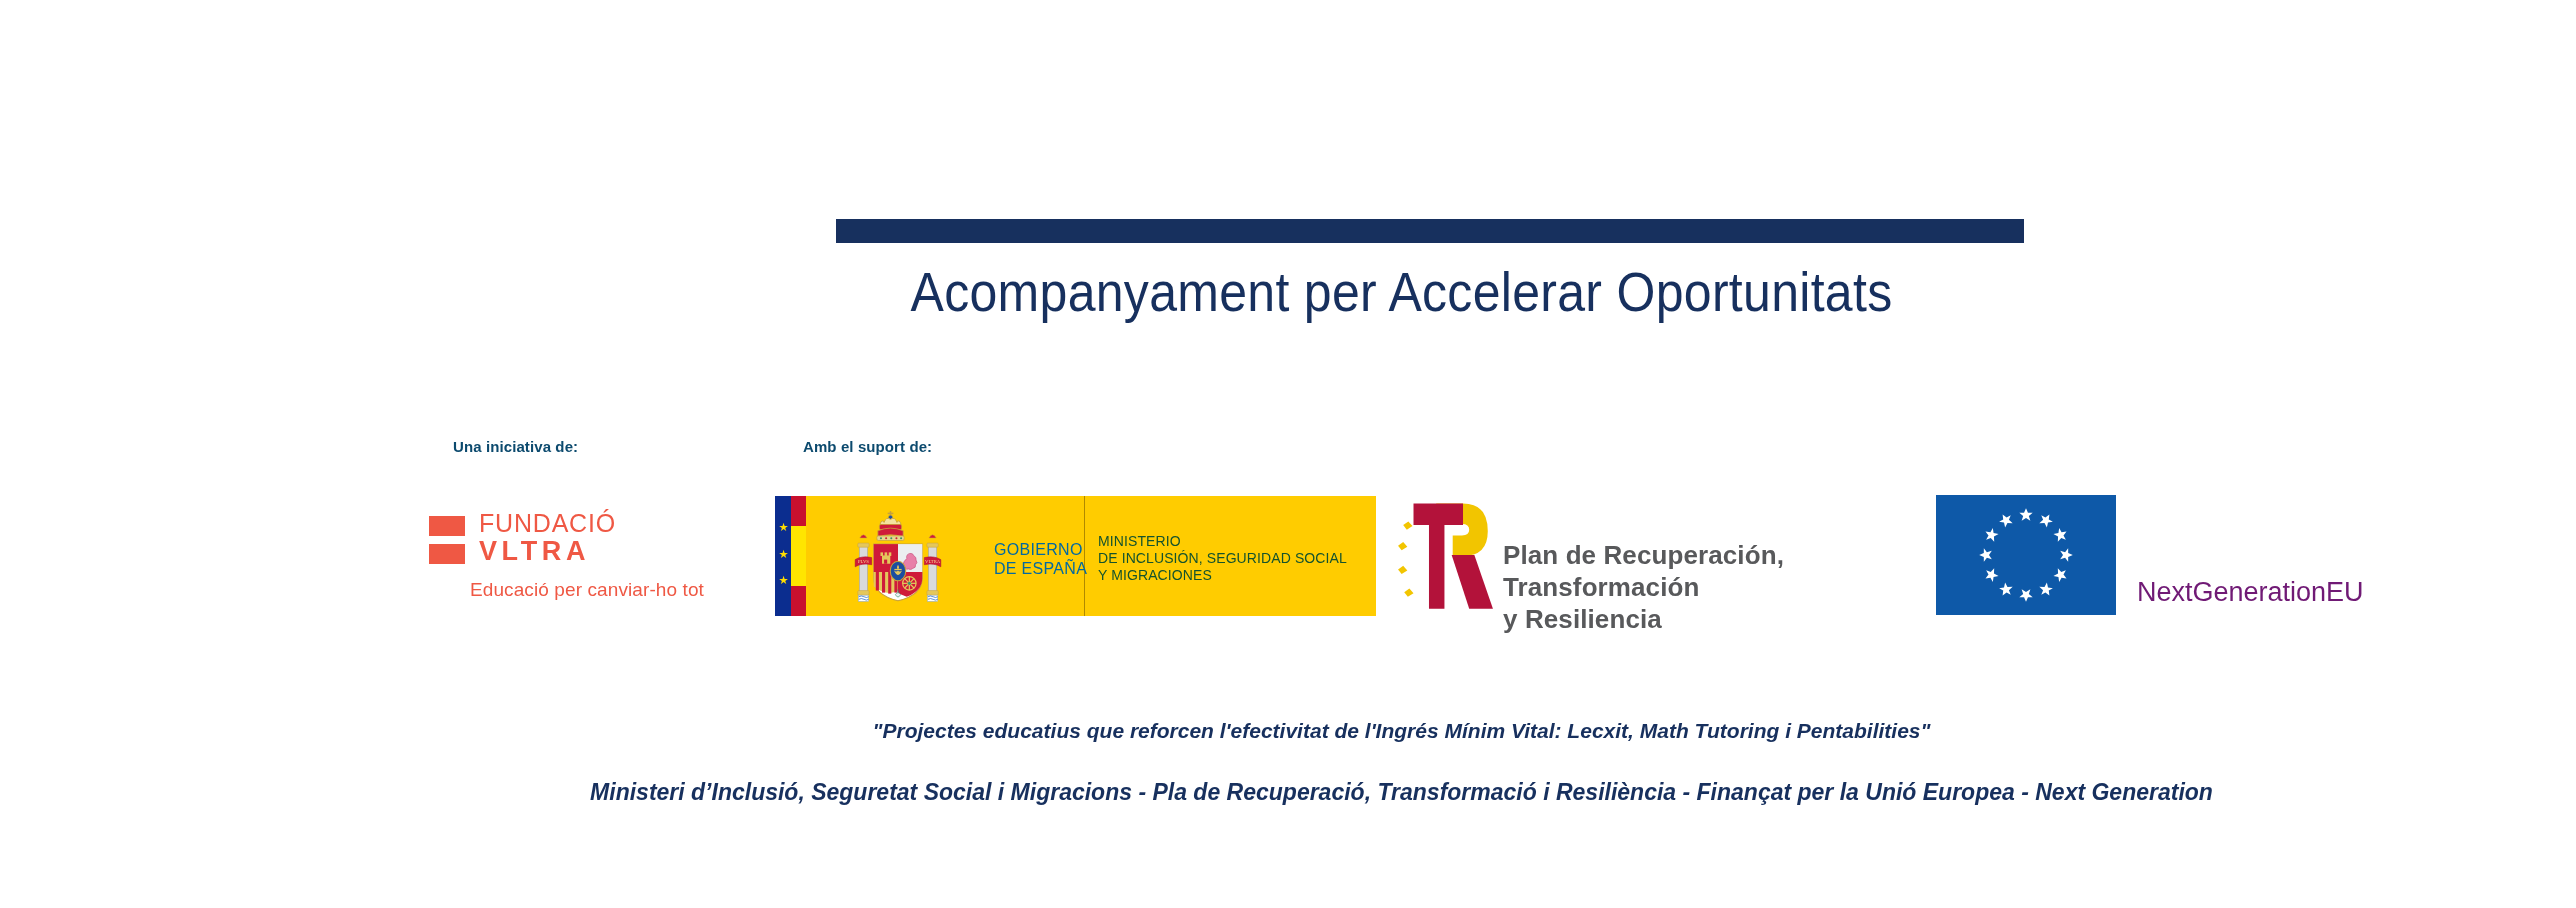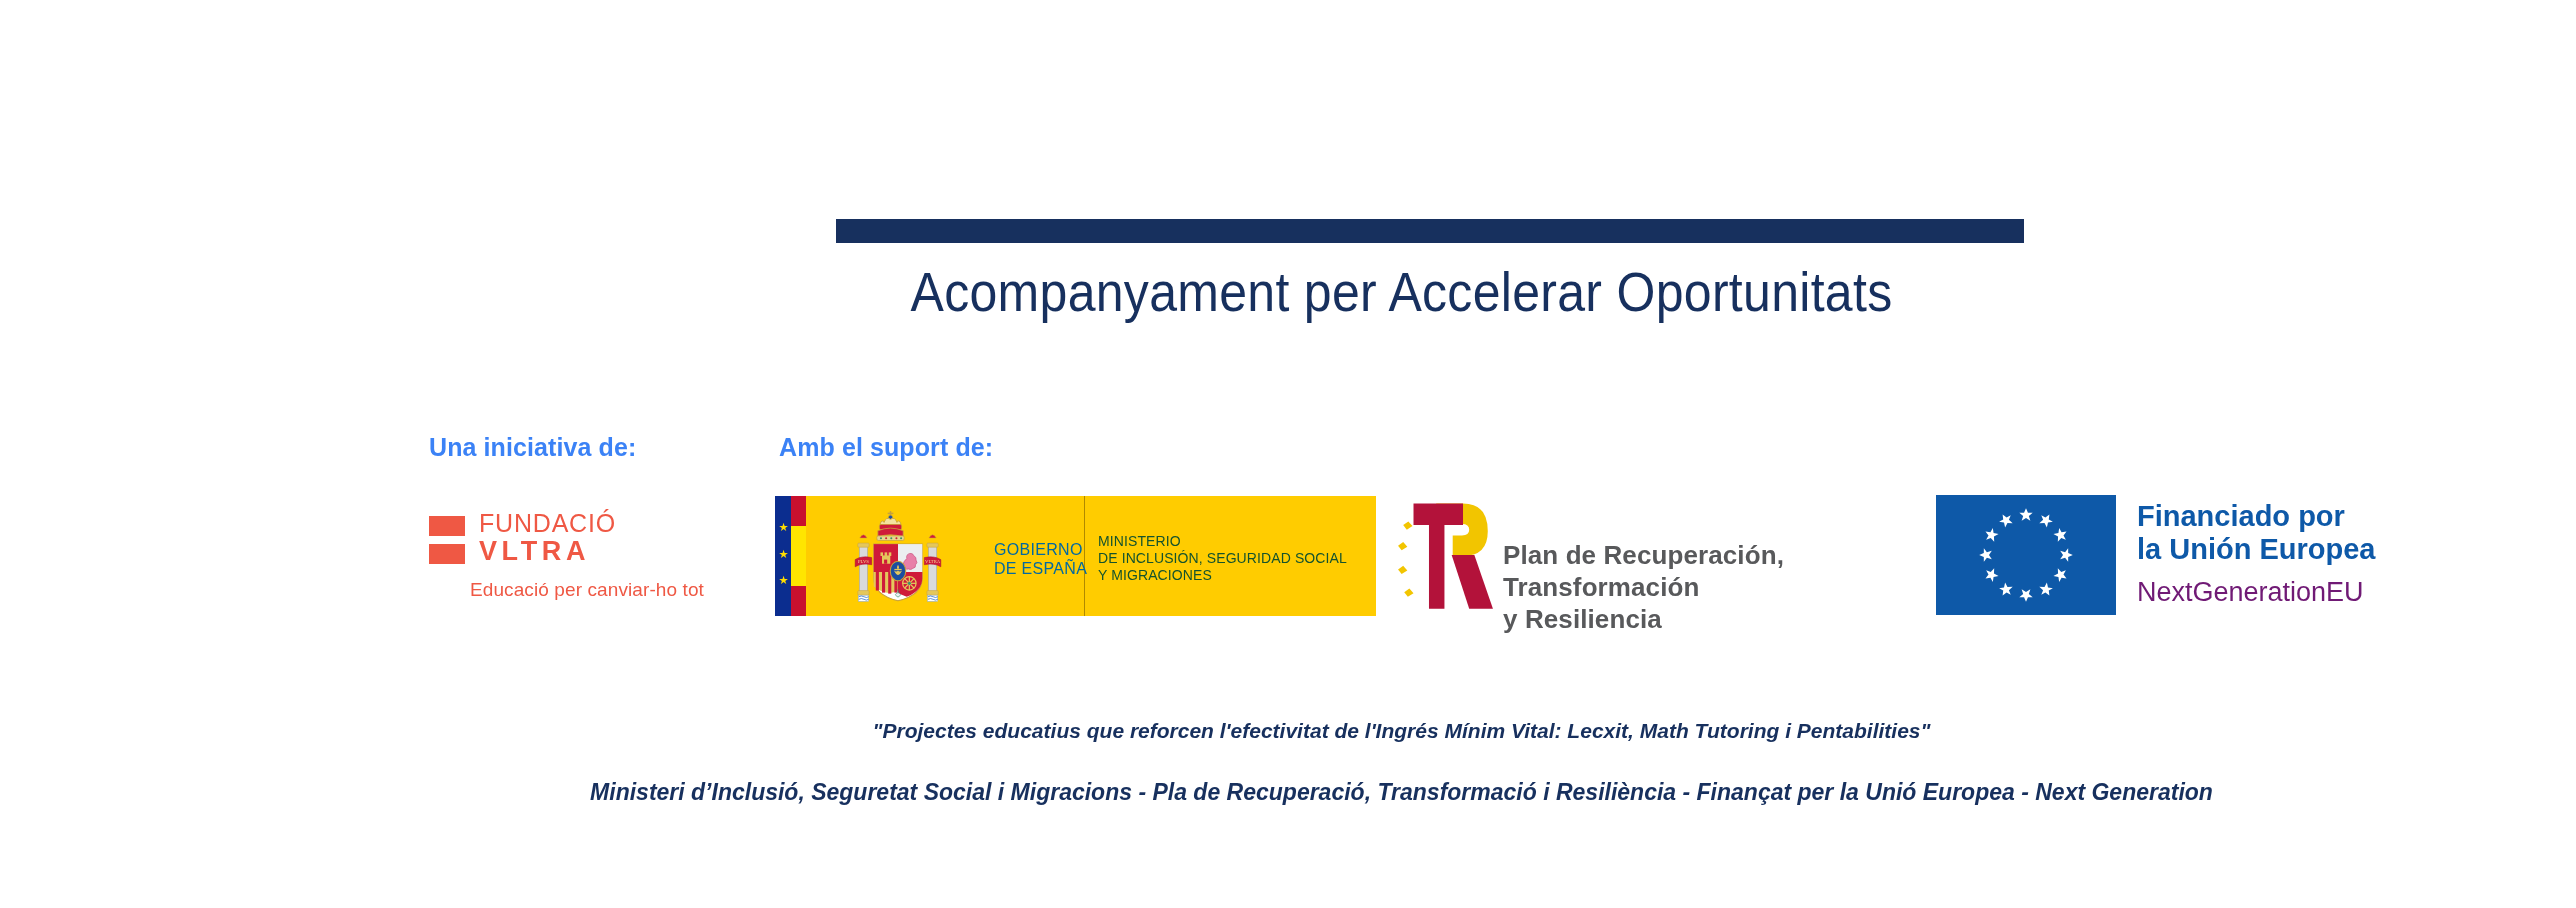--- a/index.html
+++ b/index.html
@@ -69,27 +69,28 @@
   }
   #subtitle span {
     display: inline-block;
     transform: scaleY(1.12);
     transform-origin: center top;
   }
 
   
   .caption {
     position: absolute;
-    color: #3b82f6;
+    color: #0c4a6e;
     font-family: "Liberation Sans Narrow", "Liberation Sans", sans-serif;
     font-weight: bold;
-    font-size: 25px;
+    font-size: 15px;
     line-height: 20.6px;
     white-space: nowrap;
     letter-spacing: 0.1px;
+    margin-left: 24px;
   }
   #caption-initiative { left: 429px; top: 437px; }
   #caption-support    { left: 779px; top: 437px; }
 
   
   #bofill-logo {
     position: absolute;
     left: 429px;
     top: 513px;
     width: 242px;
@@ -483,22 +484,18 @@
           <g transform="rotate(300) translate(0,-78)">
               <polygon points="0,-13 3.8,-4 13,-4 5.5,2 8.5,11.5 0,6 -8.5,11.5 -5.5,2 -13,-4 -3.8,-4"></polygon>
             </g>
           <g transform="rotate(330) translate(0,-78)">
               <polygon points="0,-13 3.8,-4 13,-4 5.5,2 8.5,11.5 0,6 -8.5,11.5 -5.5,2 -13,-4 -3.8,-4"></polygon>
             </g>
         </g>
       </g>
     </svg>
   </div>
-  <div id="eu-text-main">
-    <div>Financiado por</div>
-    <div>la Unión Europea</div>
-  </div>
   <div id="eu-text-sub">NextGenerationEU</div>
 </div>
 
 <div class="footnote" id="footnote-1">"Projectes educatius que reforcen l'efectivitat de l'Ingrés Mínim Vital: Lecxit, Math Tutoring i Pentabilities"</div>
 <div class="footnote" id="footnote-2">Ministeri d’Inclusió, Seguretat Social i Migracions - Pla de Recuperació, Transformació i Resiliència - Finançat per la Unió Europea - Next Generation</div>
 
 
 </body></html>

